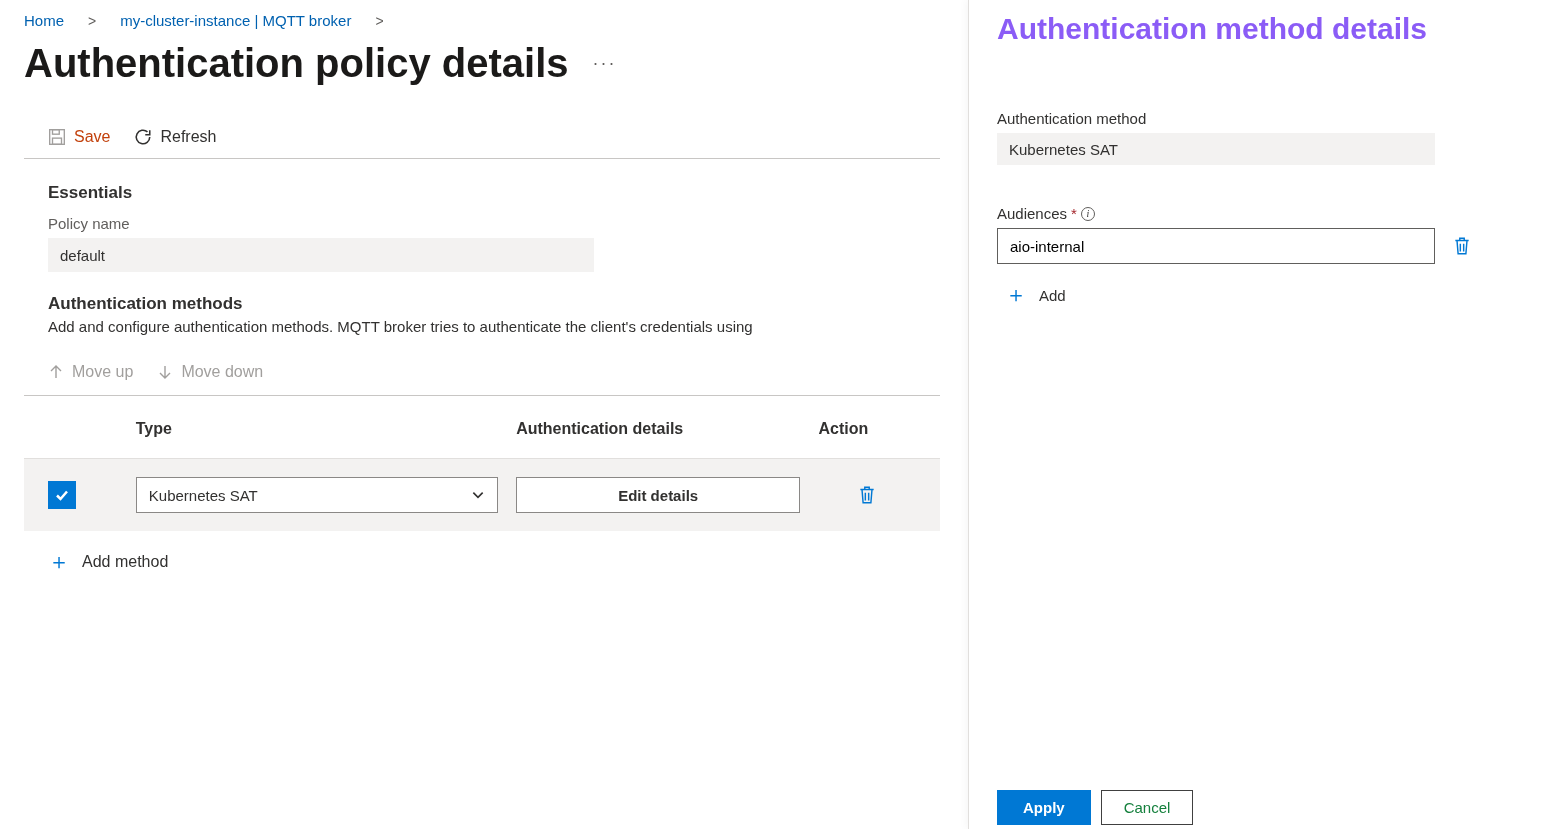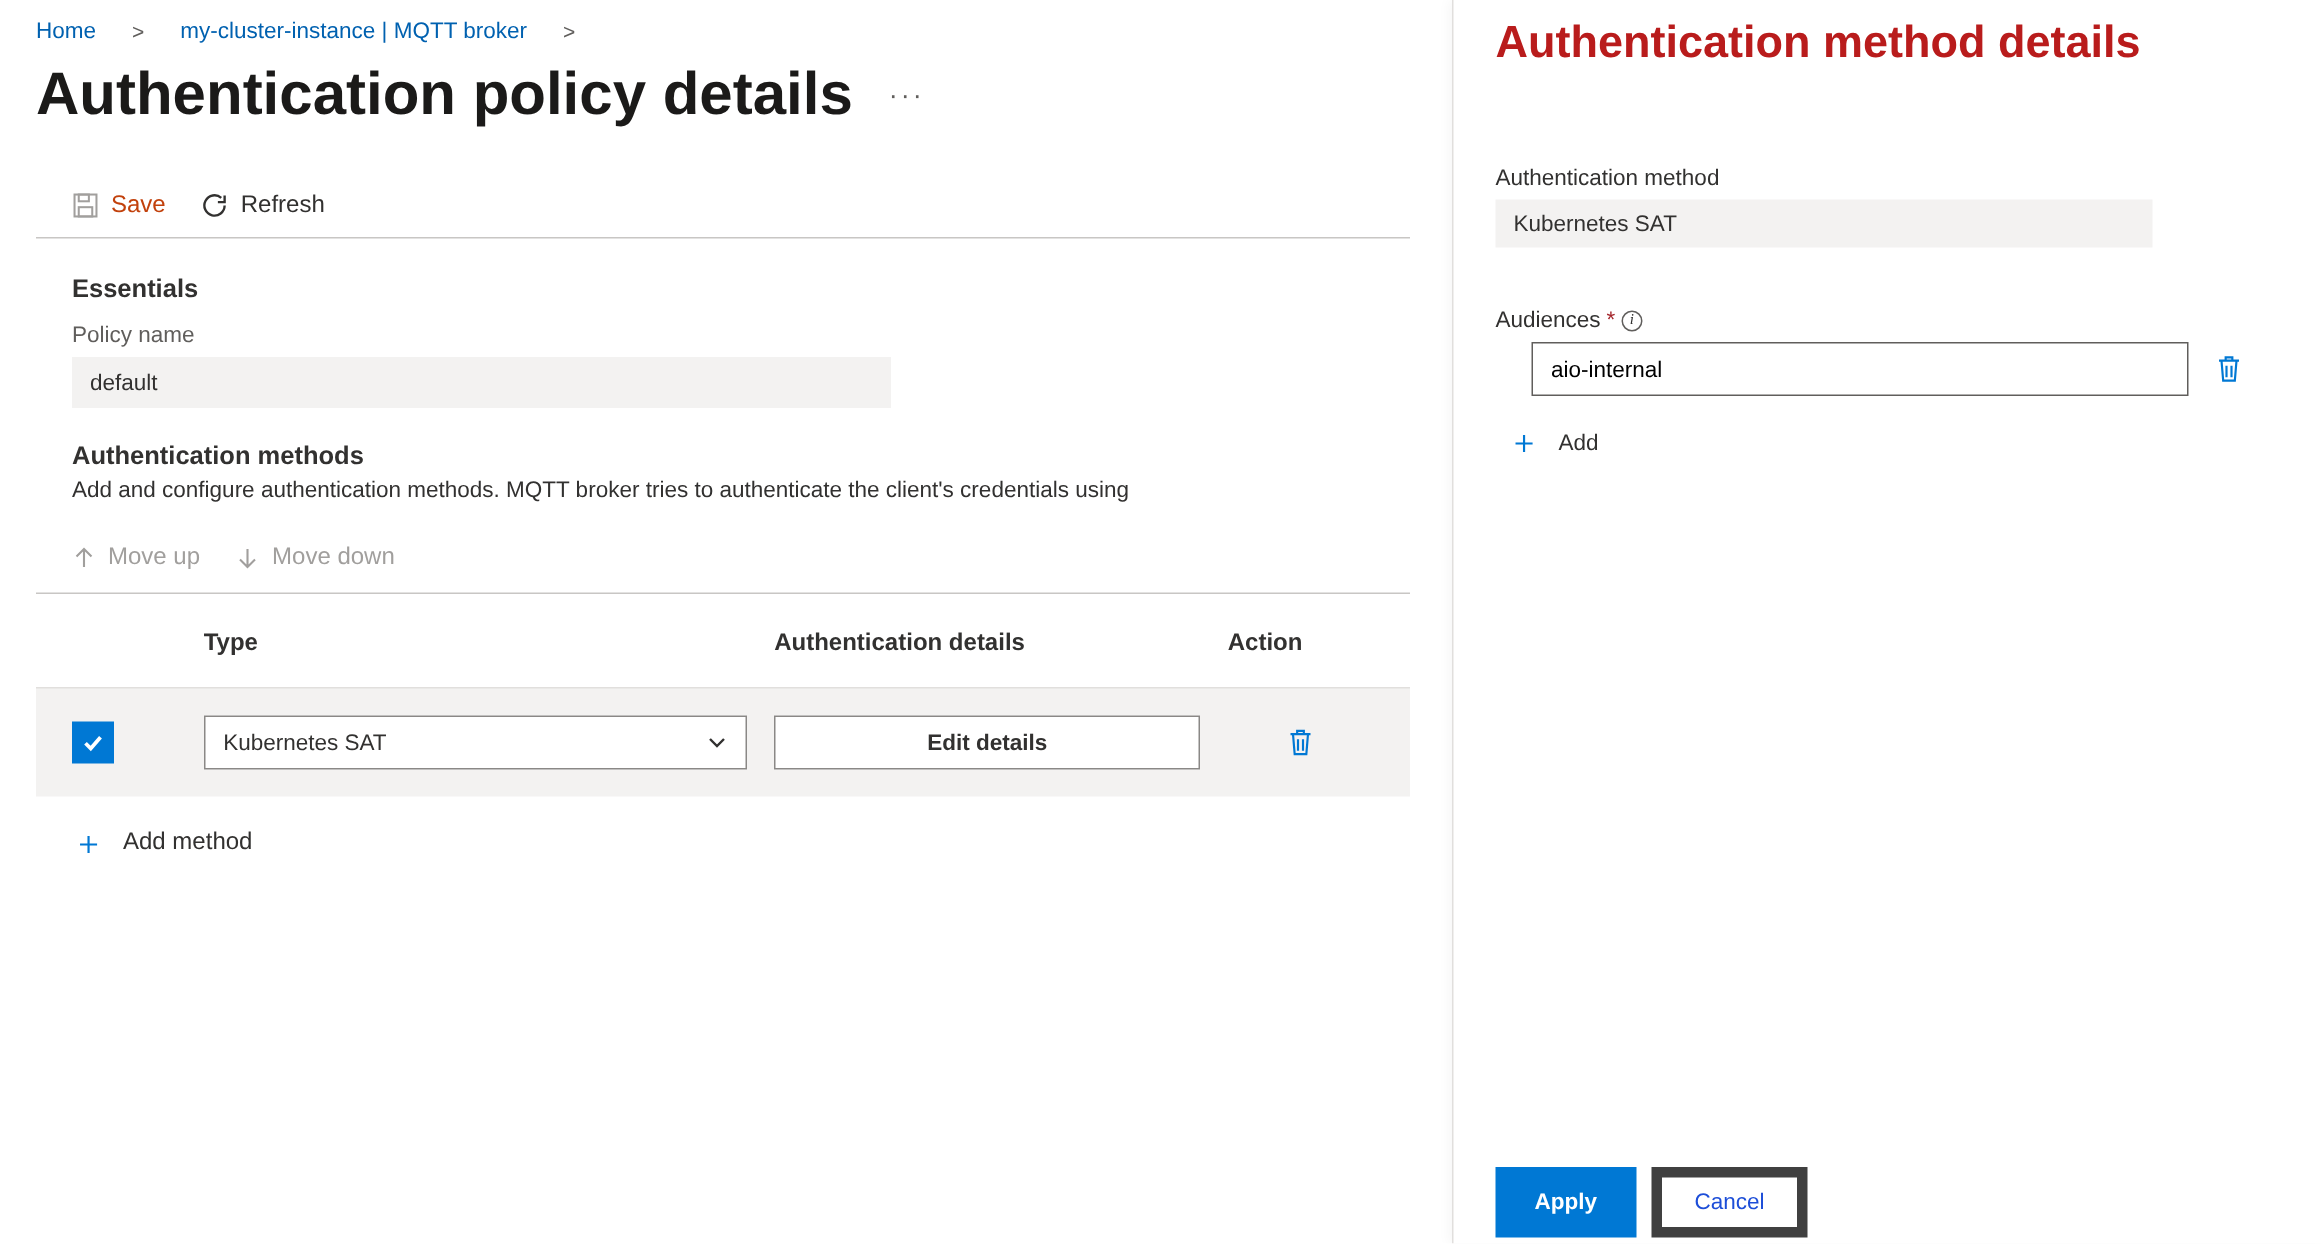--- a/index.html
+++ b/index.html
@@ -99,42 +99,42 @@
   .side-panel {
     position: absolute;
     top: 0; right: 0;
     width: 580px; height: 829px;
     background: #ffffff;
     border-left: 1px solid #e1dfdd;
     box-shadow: -2px 0 8px rgba(0,0,0,0.04);
     padding: 12px 40px 0 28px;
     display: flex; flex-direction: column;
   }
-  .panel-title { font-size: 30px; font-weight: 600; color: #b91c1c; margin-bottom: 64px; }
+  .panel-title { font-size: 30px; font-weight: 600; color: #8b5cf6; margin-bottom: 64px; }
   .panel-body { flex: 1; }
   .panel-label { font-size: 15px; color: #323130; margin-bottom: 6px; display:flex; align-items:center; gap:4px;}
   .panel-readonly {
     background: #f3f2f1; border: none; padding: 0 12px;
     font-size: 15px; color: #323130; width: 438px; height: 32px;
     display:flex; align-items:center; margin-bottom: 40px;
   }
   .required-star { color: #a4262c; }
-  .audience-row { display: flex; align-items: center; gap: 18px; margin-top: 4px; margin-bottom: 16px; margin-left: 24px;}
+  .audience-row { display: flex; align-items: center; gap: 18px; margin-top: 4px; margin-bottom: 16px;}
   .text-input {
     border: 1px solid #605e5c; width: 438px; height: 36px;
     padding: 0 12px; font-size: 15px; font-family: inherit;
   }
   .panel-add-btn { display: inline-flex; align-items: center; gap: 12px; font-size: 15px; cursor: pointer; margin-left:8px; }
   .panel-footer { display: flex; gap: 10px; padding-bottom: 4px; }
   .btn-primary {
     background: #0078d4; color: #fff; border: none;
     padding: 8px 26px; font-size: 15px; font-weight: 600; cursor: pointer;
   }
   .btn-secondary {
-    background: #ffffff; color: #1d4ed8; border: 7px solid #404040;
+    background: #ffffff; color: #15803d; border: 1px solid #404040;
     padding: 8px 22px; font-size: 15px; cursor: pointer;
   }
   .info-icon { width:14px; height:14px; border:1px solid #605e5c; border-radius:50%; display:inline-flex; align-items:center; justify-content:center; font-size:10px; font-style:italic; font-family:serif; }
 </style>
 </head>
 <body>
 
 <div class="main-content">
   <div class="breadcrumb">
     <a href="#">Home</a>

